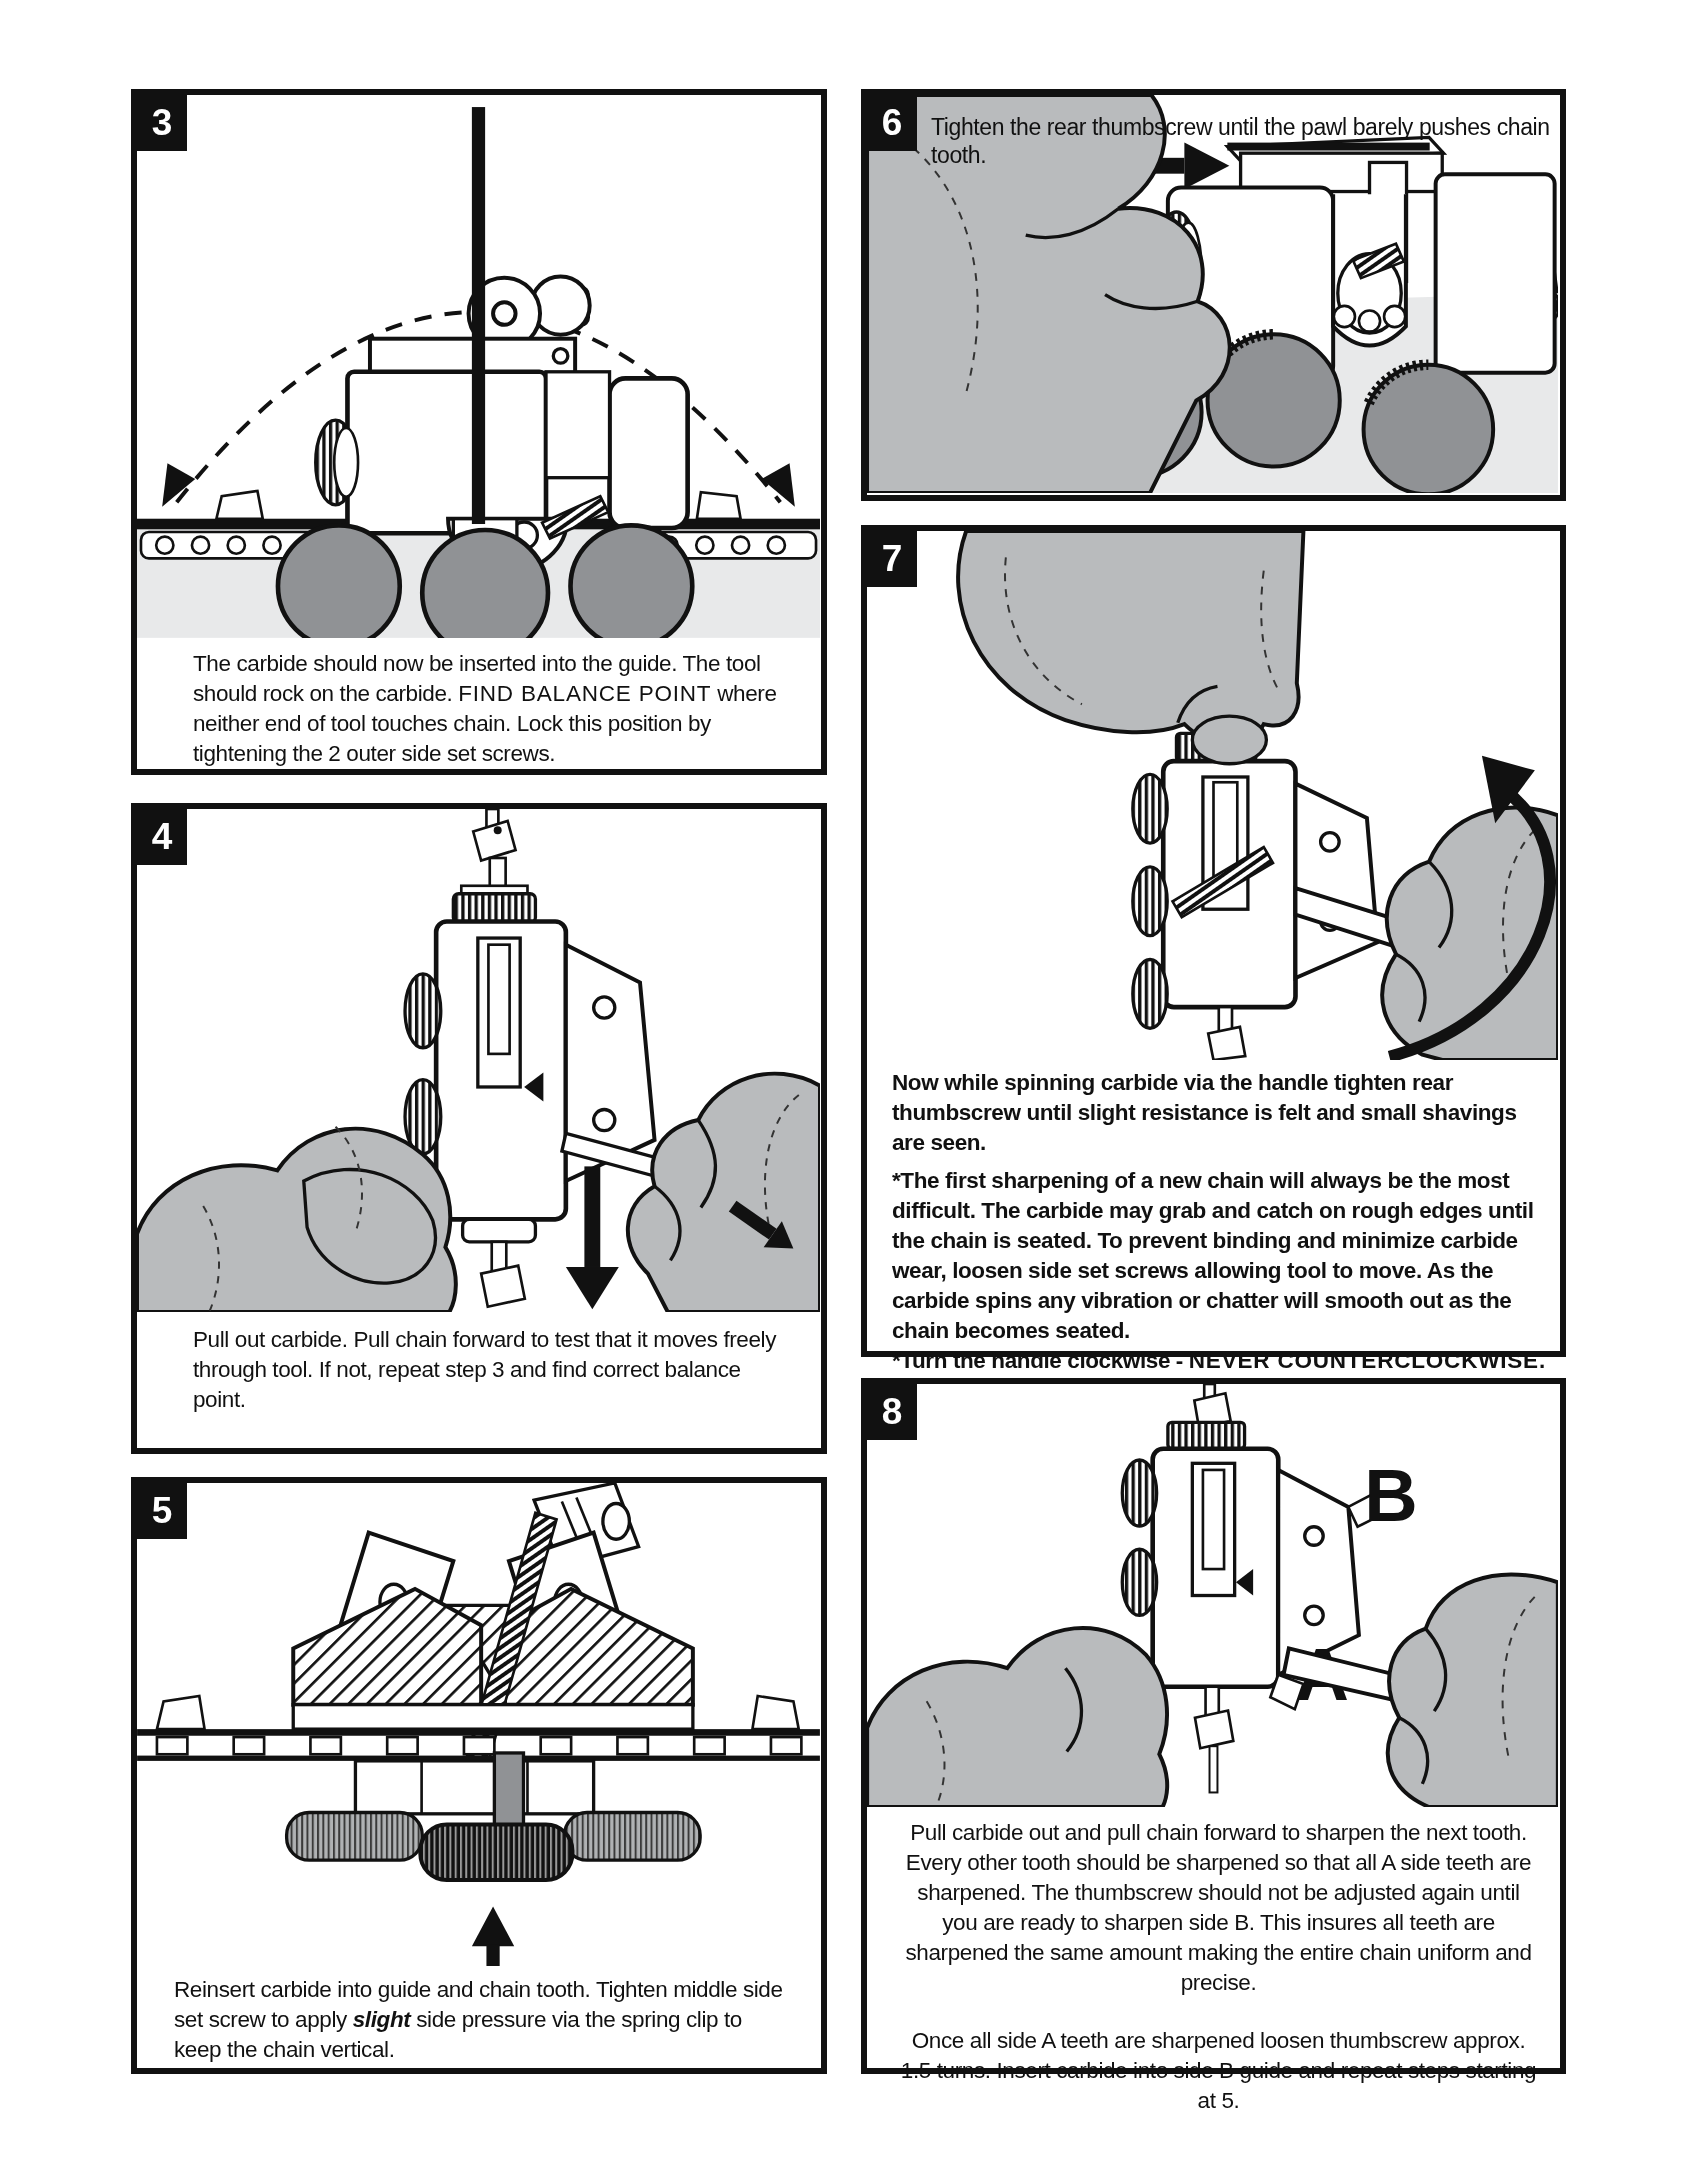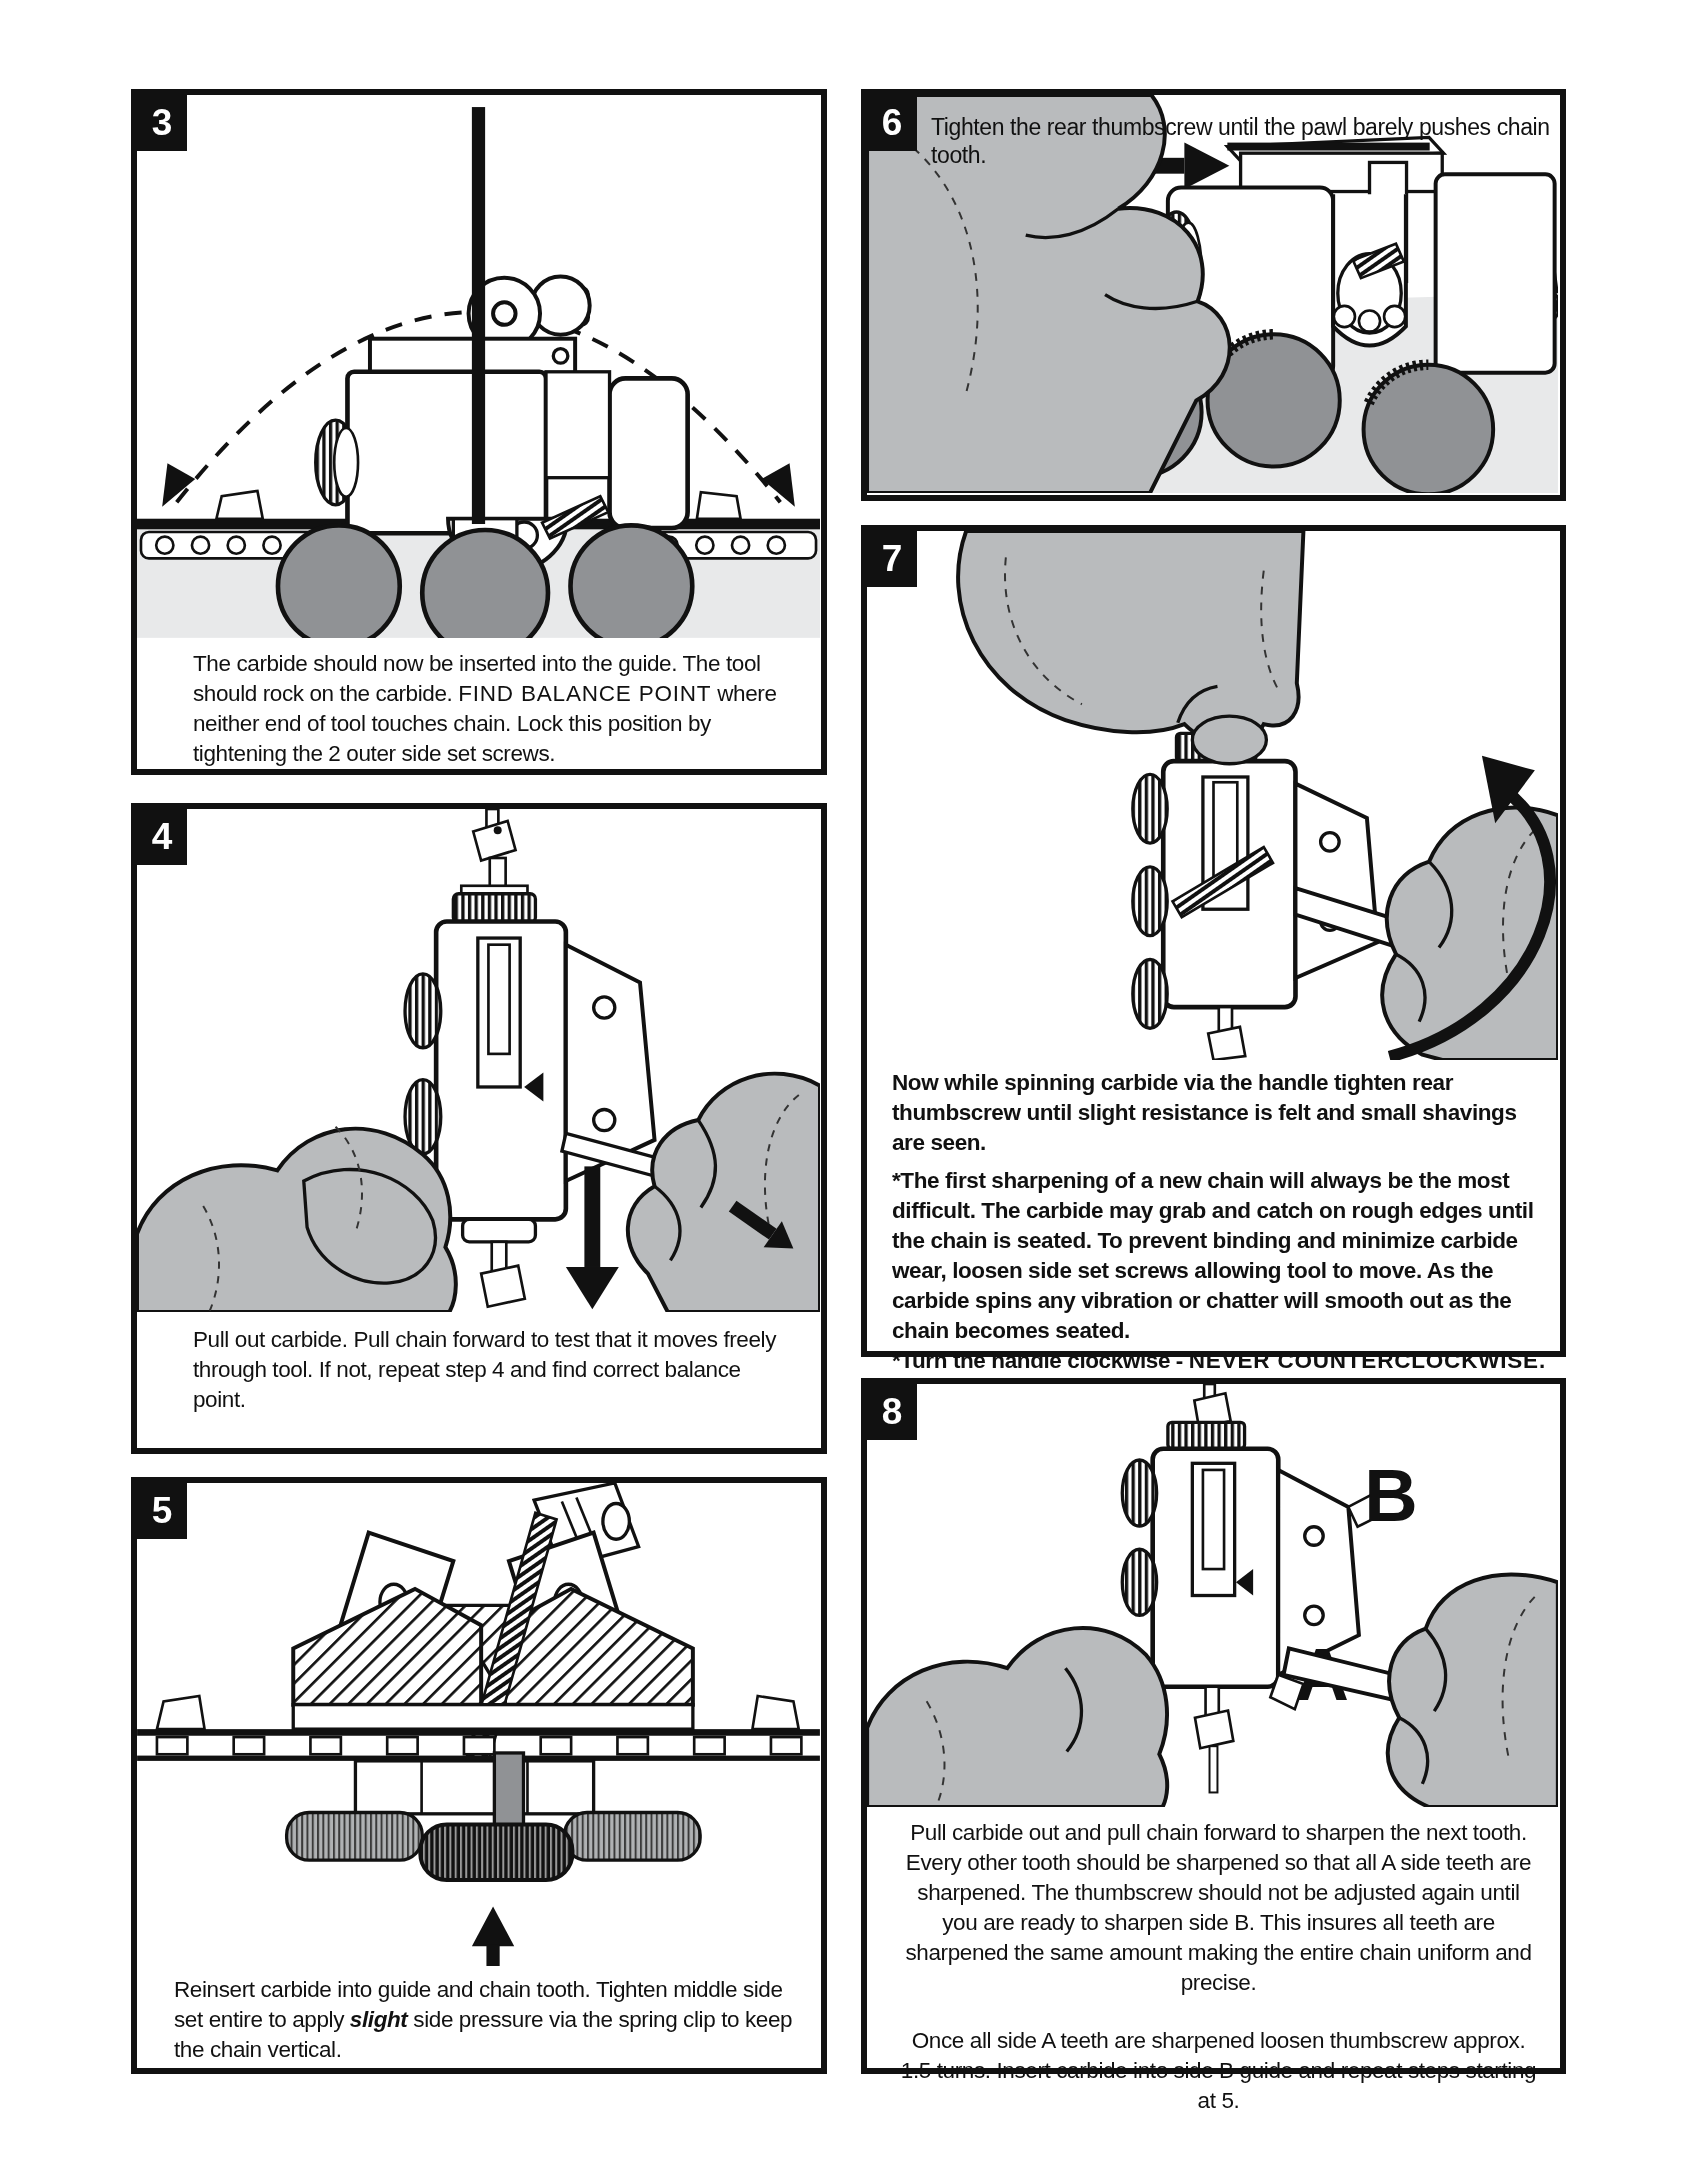--- a/index.html
+++ b/index.html
@@ -163,21 +163,21 @@
         <path d="M252,562 C332,520 422,560 447,622 C462,672 432,712 382,716 C322,720 272,682 257,632 Z" fill="#b9bbbd" stroke="#111" stroke-width="5"></path>
         <path d="M300,480 C340,520 350,580 330,640" fill="none" stroke="#333" stroke-width="3" stroke-dasharray="11 11"></path>
         <path d="M100,600 C130,650 130,710 110,758" fill="none" stroke="#333" stroke-width="3" stroke-dasharray="11 11"></path>
       </g>
 
       <g>
         <rect x="676" y="540" width="24" height="152" fill="#111"></rect>
         <polygon points="648,692 728,692 688,756" fill="#111"></polygon>
       </g>
     </svg>
-    <div class="body-text p4-text">Pull out carbide. Pull chain forward to test that it moves freely through tool. If not, repeat step 4 and find correct balance point.</div>
+    <div class="body-text p4-text">Pull out carbide. Pull chain forward to test that it moves freely through tool. If not, repeat step 3 and find correct balance point.</div>
   </div>
 
   <div class="panel" style="left:131px;top:1477px;width:696px;height:597px;">
     <div class="badge">
         <span>5</span>
       </div>
     <svg class="illu" width="683" height="483" viewBox="0 0 1032 730">
 
       <g>
         <polygon points="600,26 722,0 758,96 640,128" fill="#fff" stroke="#111" stroke-width="5"></polygon>
@@ -227,21 +227,21 @@
 
       <rect x="226" y="498" width="205" height="72" rx="34" fill="url(#grayknurl)" stroke="#111" stroke-width="5"></rect>
       <rect x="646" y="498" width="205" height="72" rx="34" fill="url(#grayknurl)" stroke="#111" stroke-width="5"></rect>
       <rect x="428" y="516" width="230" height="84" rx="40" fill="url(#blackknurl)" stroke="#111" stroke-width="6"></rect>
 
       <g>
         <polygon points="506,700 570,700 538,640" fill="#111"></polygon>
         <rect x="528" y="698" width="20" height="32" fill="#111"></rect>
       </g>
     </svg>
-    <div class="body-text p5-text"><span>Reinsert carbide into guide and chain tooth. Tighten middle side set entire to apply </span><span class="em-u">slight</span><span> side pressure via the spring clip to keep the chain vertical.</span></div>
+    <div class="body-text p5-text"><span>Reinsert carbide into guide and chain tooth. Tighten middle side set screw to apply </span><span class="em-u">slight</span><span> side pressure via the spring clip to keep the chain vertical.</span></div>
   </div>
 
   <div class="panel" style="left:861px;top:89px;width:705px;height:412px;">
     <div class="badge">
         <span>6</span>
       </div>
     <div class="p6-caption">Tighten the rear thumbscrew until the pawl barely pushes chain tooth.</div>
     <svg class="illu" width="691" height="398" viewBox="0 0 1045 602" style="position:absolute;inset:0;">
       <polygon points="0,330 1045,300 1045,602 0,602" fill="#e8e9ea"></polygon>
 

